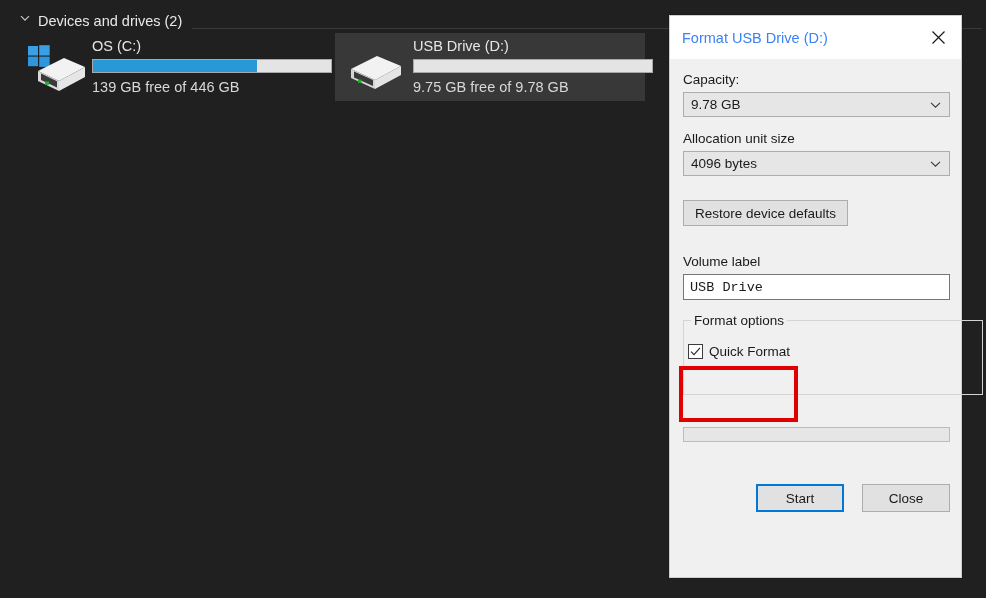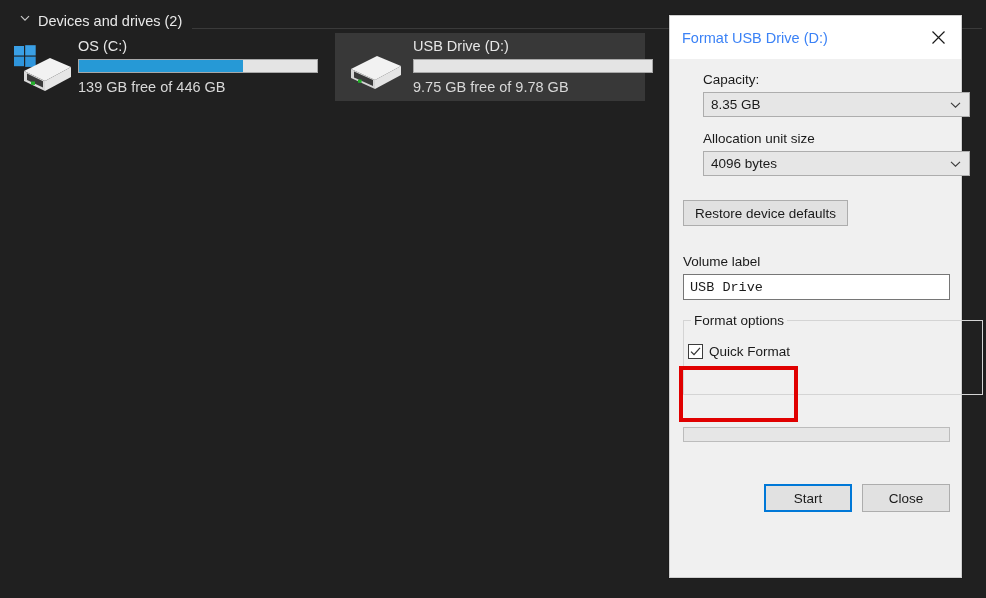--- a/index.html
+++ b/index.html
@@ -41,21 +41,21 @@
     height: 1px;
     background: #3a3a3a;
     margin-right: 16px;
   }
 
   
   .drive-tile {
     position: absolute;
     width: 310px; height: 68px;
   }
-  #tile-c  { left: 0;  top: 33px; }
+  #tile-c  { left: 14px;  top: 33px; }
   #tile-d  { left: 335px; top: 33px; background: #383838; }
 
   .drive-icon {
     position: absolute; left: 10px; top: 10px;
     width: 64px; height: 50px;
   }
   .drive-info {
     position: absolute; left: 78px; top: 3px;
     width: 224px;
   }
@@ -120,21 +120,21 @@
     padding: 0 13px;
     height: 519px;
   }
 
   .field-label {
     font-size: 13.5px;
     color: #1a1a1a;
     margin-bottom: 5px;
     white-space: nowrap;
   }
-  .field-block { margin-top: 14px; margin-left: 20px; }
+  .field-block { margin-top: 14px; }
   .field-block:first-child { margin-top: 13px; }
 
   .combo {
     position: relative;
     width: 267px; height: 25px;
     background: #e6e6e6;
     border: 1px solid #adadad;
     display: flex; align-items: center;
     cursor: pointer;
   }
@@ -227,21 +227,21 @@
     width: 267px; height: 15px;
     background: #e6e6e6;
     border: 1px solid #bcbcbc;
   }
 
   
   #dialog-actions {
     margin-top: 42px;
     display: flex;
     justify-content: flex-end;
-    gap: 10px;
+    gap: 18px;
     width: 267px;
   }
   .action-button {
     width: 88px; height: 28px;
     background: #e1e1e1;
     border: 1px solid #adadad;
     font-size: 13.5px;
     color: #1a1a1a;
     font-family: "Liberation Sans", sans-serif;
     cursor: pointer;
@@ -323,21 +323,21 @@
         <path d="M1.5 1.5 L13.5 13.5 M13.5 1.5 L1.5 13.5" stroke="currentColor" stroke-width="1.2" fill="none"></path>
       </svg>
     </span>
   </div>
 
   <div id="dialog-body">
 
     <div class="field-block">
       <div class="field-label">Capacity:</div>
       <div class="combo">
-        <span class="combo-value">8.35 GB</span>
+        <span class="combo-value">9.78 GB</span>
         <span class="combo-arrow">
           <svg width="11" height="8" viewBox="0 0 11 8">
               <path d="M1 1.8 L5.5 6.2 L10 1.8" fill="none" stroke="currentColor" stroke-width="1.1"></path>
             </svg>
         </span>
       </div>
     </div>
 
 
     <div class="field-block">

